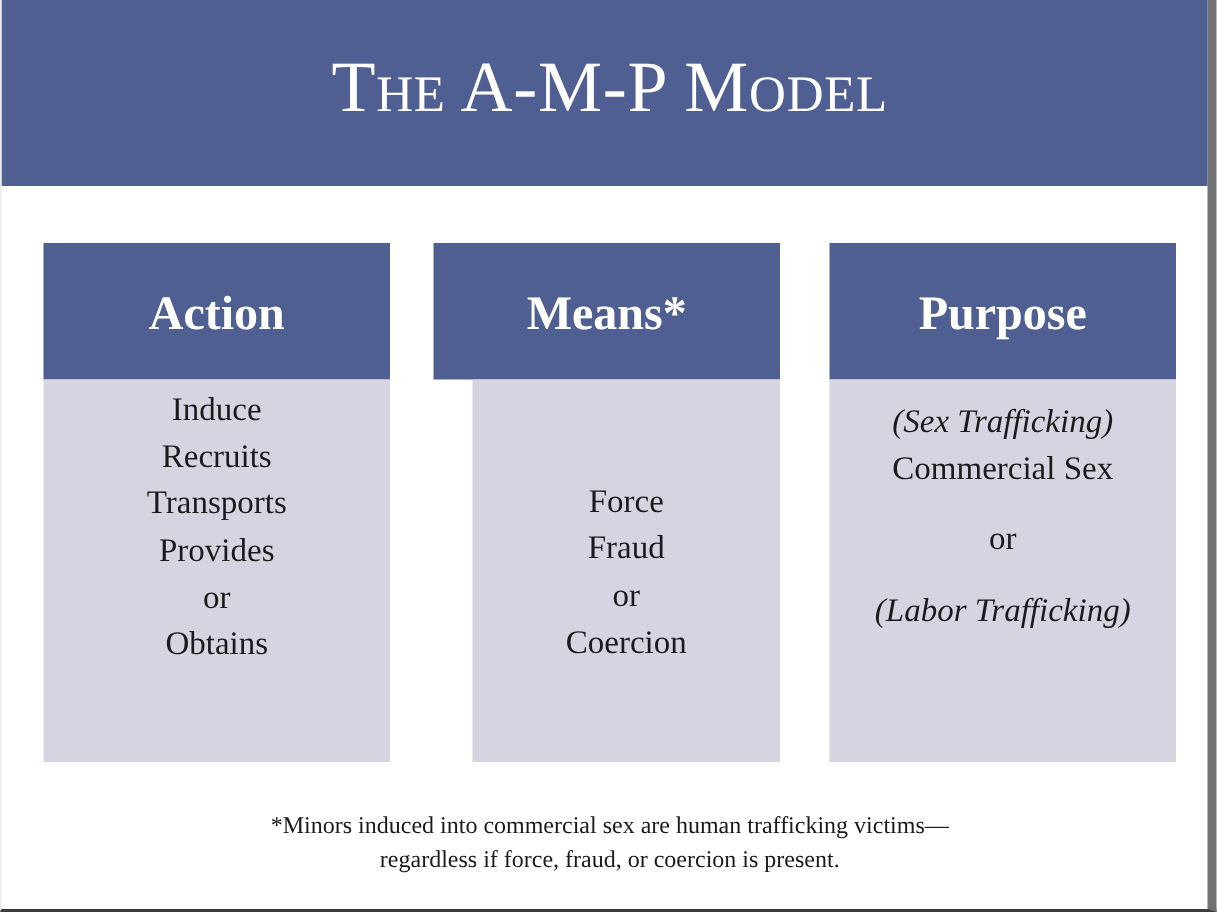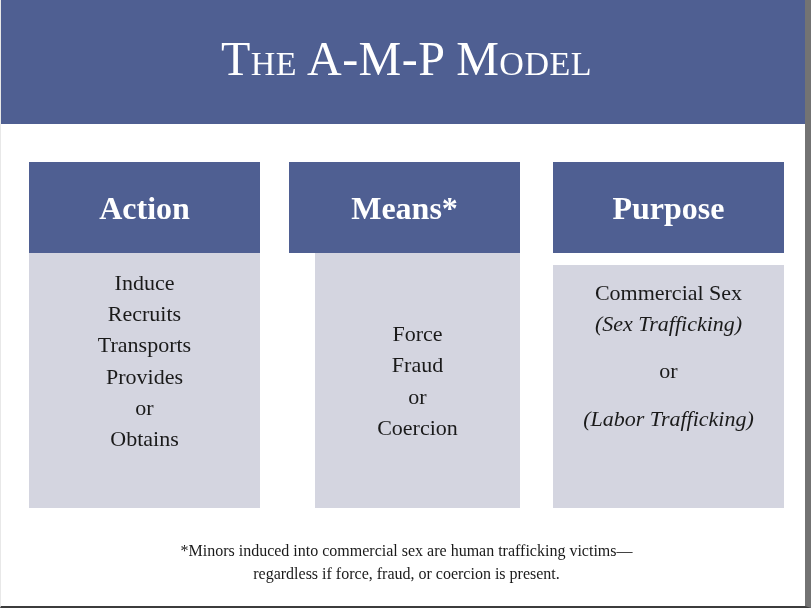--- a/index.html
+++ b/index.html
@@ -63,21 +63,21 @@
   .col {
     position: absolute;
     top: 0;
     width: 231px;
     height: 346px;
     display: flex;
     flex-direction: column;
   }
   .col.c0 { left: 0px; }
   .col.c1 { left: 260px; }
-  .col.c2 { left: 524px; gap: 12px; }
+  .col.c2 { left: 524px; }
 
   .col-head {
     height: 91px;
     background: #4f5f92;
     color: #ffffff;
     font-weight: bold;
     font-size: 32px;
     line-height: 1;
     display: flex;
     align-items: center;
@@ -89,21 +89,21 @@
     flex: 1 1 auto;
     background: #d4d5e0;
     color: #1a1a1a;
     font-size: 22px;
     line-height: 1.42;
     display: flex;
     flex-direction: column;
     justify-content: flex-start;
     align-items: center;
     box-sizing: border-box;
-    padding-top: 14px;
+    padding-top: 4px;
   }
   .col-body.centered {
     justify-content: center;
     padding-top: 0;
     margin-left: 26px;
   }
   .line {
     display: block;
     width: 100%;
     text-align: center;
@@ -157,22 +157,22 @@
         <span class="line">Force</span>
         <span class="line">Fraud</span>
         <span class="line">or</span>
         <span class="line">Coercion</span>
       </div>
     </div>
 
     <div class="col c2">
       <div class="col-head">Purpose</div>
       <div class="col-body purpose">
+        <span class="line italic">(Sex Trafficking)</span>
         <span class="line">Commercial Sex</span>
-        <span class="line italic">(Sex Trafficking)</span>
         <span class="gap"></span>
         <span class="line">or</span>
         <span class="gap"></span>
         <span class="line italic">(Labor Trafficking)</span>
       </div>
     </div>
 
   </div>
 
   <div id="footnote">

